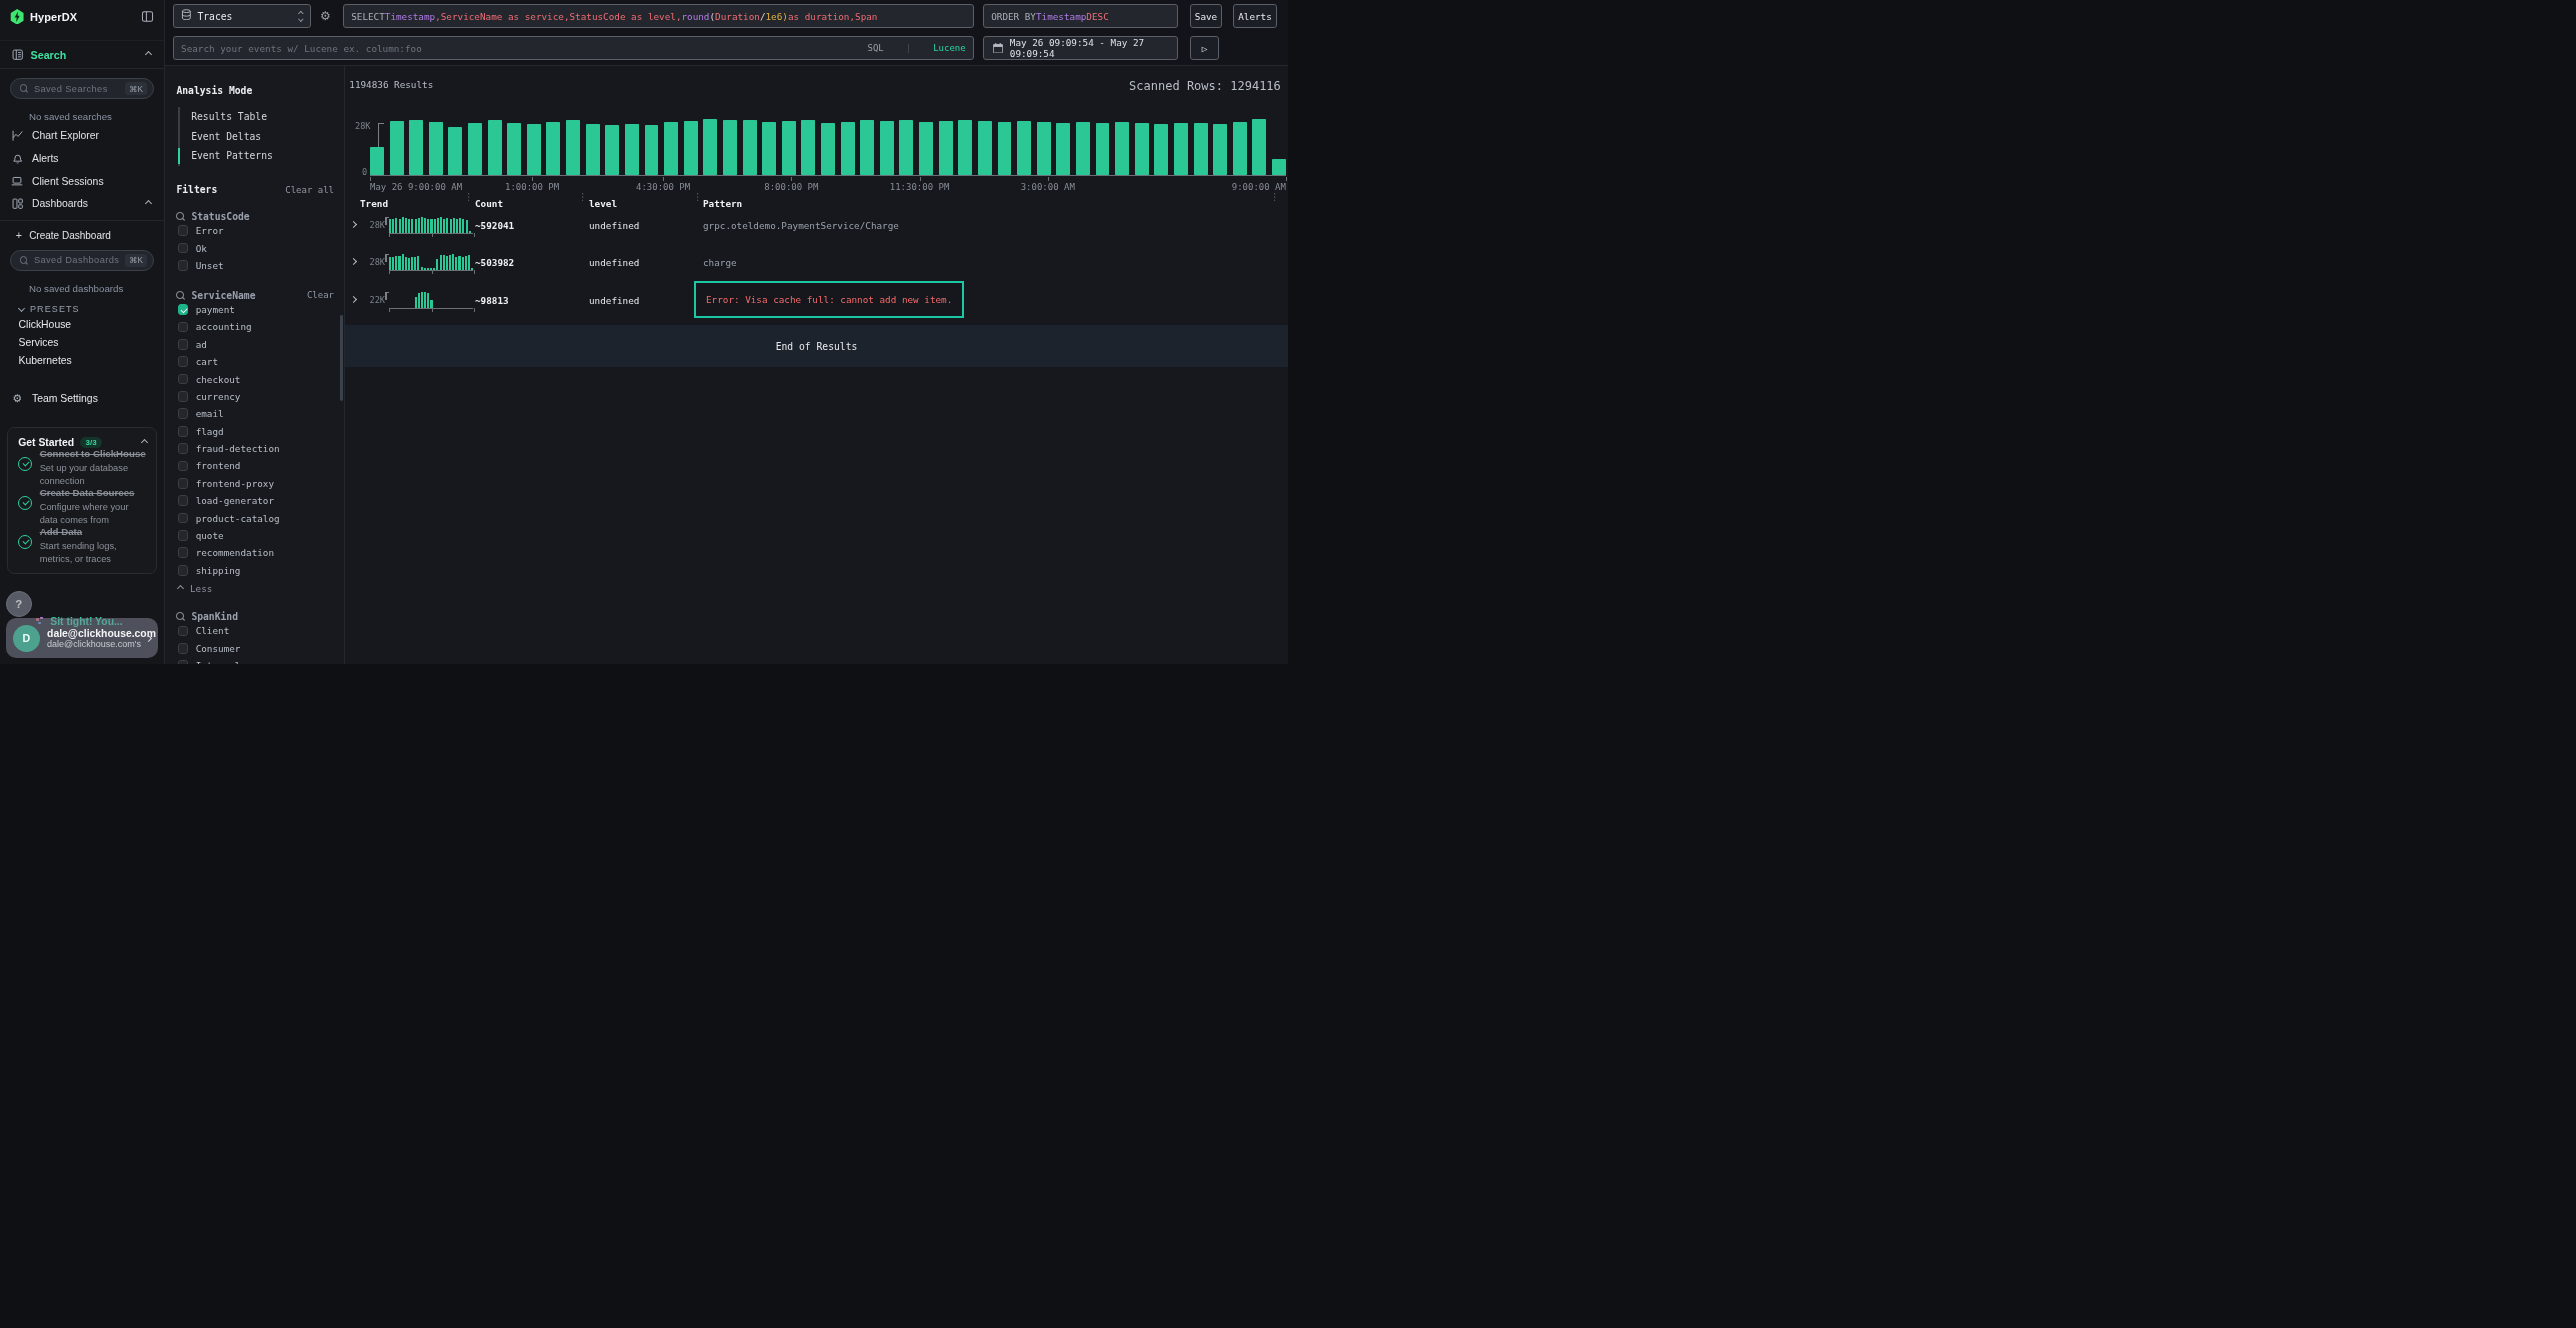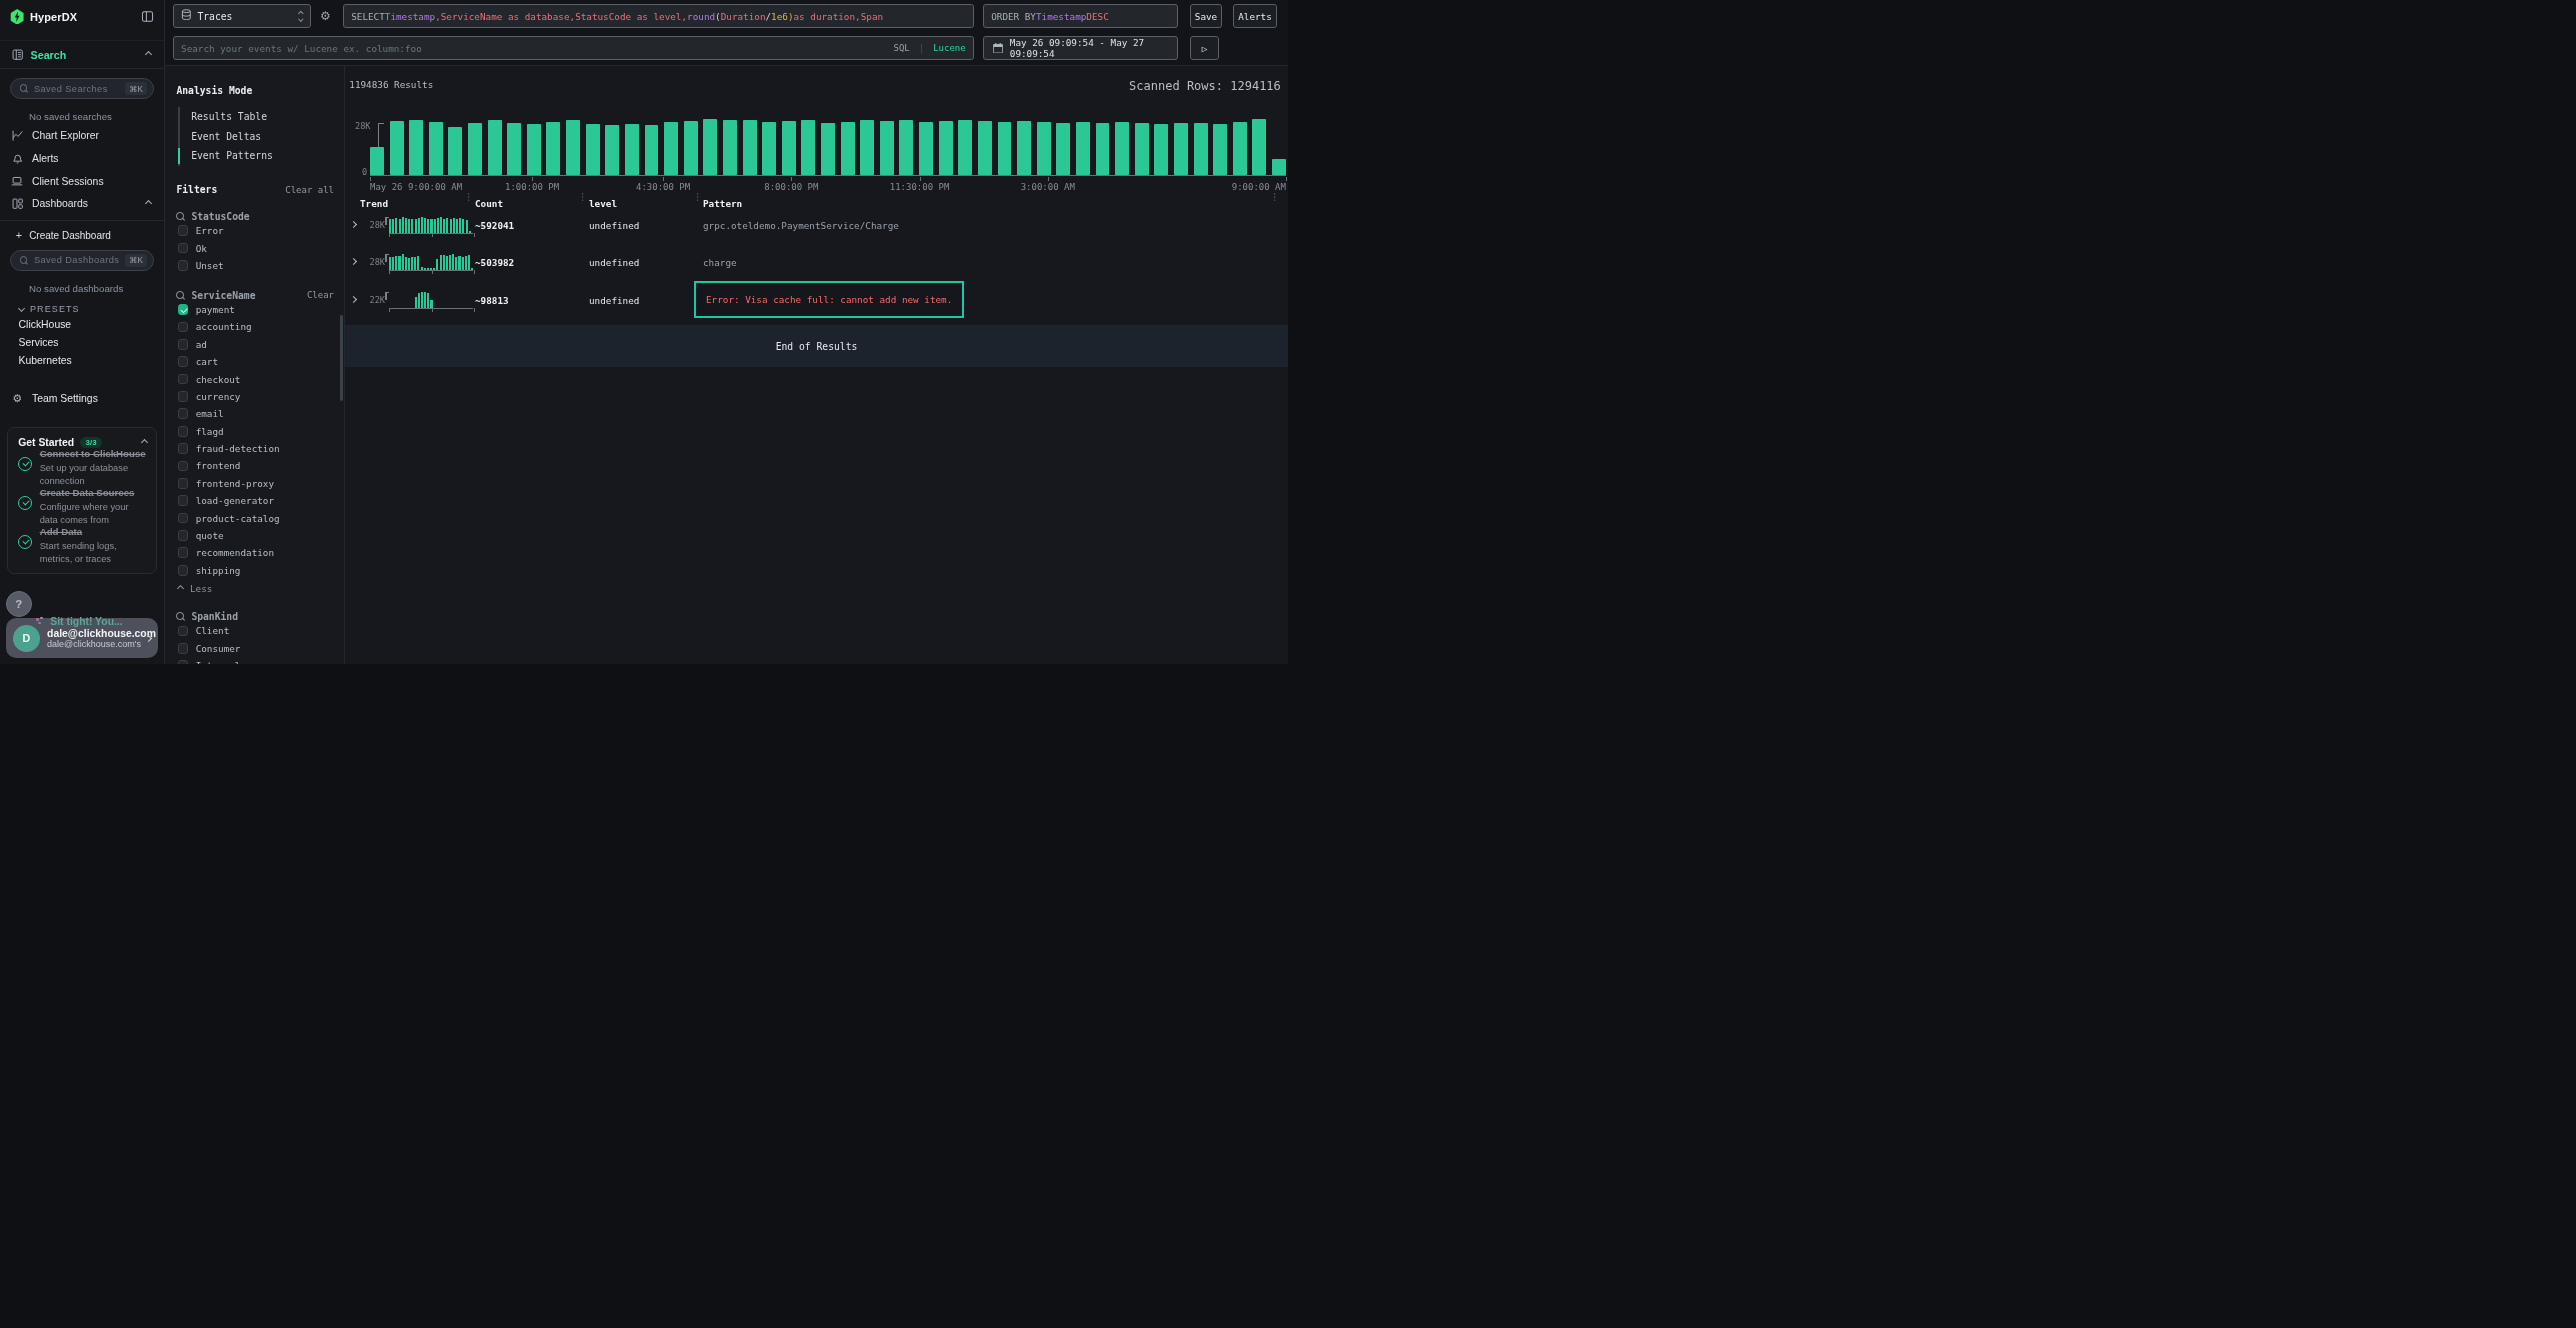--- a/index.html
+++ b/index.html
@@ -80,21 +80,21 @@
   .tok.kw { color:#aab0b8; font-weight:normal; }
   .tok.field { color:#b07ce8; }
   .tok.red { color:#ee6d75; }
   .tok.num { color:#e3b341; }
   .tok.plain { color:#d4d6da; }
   .btn { position:absolute; top:4.3px; height:24px; background:#1b1e24; border:0.7px solid #5a5f68; border-radius:2.9px; color:#e8eaee; font-size:9.3px; display:flex; align-items:center; justify-content:center; cursor:pointer; }
   .save-btn { left:1025px; width:32px; }
   .alerts-btn { left:1068px; width:44px; }
   .search-input { left:7.9px; top:36px; width:801px; height:24px; padding:0 7.2px; color:#6e747d; font-size:9.3px; gap:5.7px; cursor:text; }
   .search-input .ph { flex:1; }
-  .lang-toggle { display:flex; gap:9px; align-items:center; font-size:9px;text-align:right; }
+  .lang-toggle { display:flex; gap:22px; align-items:center; font-size:9px;text-align:right; }
   .lang-sql { color:#9aa0a8; cursor:pointer; }
   .lang-sep { color:#4a4f57; }
   .lang-lucene { color:#2fd3a0; cursor:pointer; }
   .date-box { left:818px; top:36px; width:195px; height:24px; padding:0 8.6px; gap:7.2px; cursor:pointer; }
   .date-box .cal { color:#b6bcc4; display:inline-flex; }
   .date-box .d-lbl { font-size:9.3px; color:#dfe2e6; }
   .run-btn { left:1025px; top:36px; width:29px; height:24px; position:absolute; background:#1b1e24; border:0.7px solid #5a5f68; border-radius:2.9px; color:#e6e9ed; font-size:9.3px; display:flex; align-items:center; justify-content:center; cursor:pointer; }
 
   
   .fpanel { position:absolute; left:165px; top:66px; width:180px; bottom:0; background:#17191e; border-right:0.7px solid #24272e; padding:18.6px 10px 0 11.4px; overflow:hidden; }
@@ -332,21 +332,21 @@
           <span class="chev up"></span>
           <span class="chev down"></span>
         </span>
     </div>
     <span class="gear-btn">⚙</span>
 
     <div class="tb-box sql-box mono" id="sql-box">
         <span class="tok kw">SELECT </span>
         <span class="tok field">Timestamp</span>
         <span class="tok red">, </span>
-        <span class="tok red">ServiceName as database</span>
+        <span class="tok red">ServiceName as service</span>
         <span class="tok red">, </span>
         <span class="tok red">StatusCode as level</span>
         <span class="tok red">, </span>
         <span class="tok field">round</span>
         <span class="tok plain">(</span>
         <span class="tok red">Duration</span>
         <span class="tok plain"> / </span>
         <span class="tok num">1e6</span>
         <span class="tok num">)</span>
         <span class="tok red"> as duration</span>

